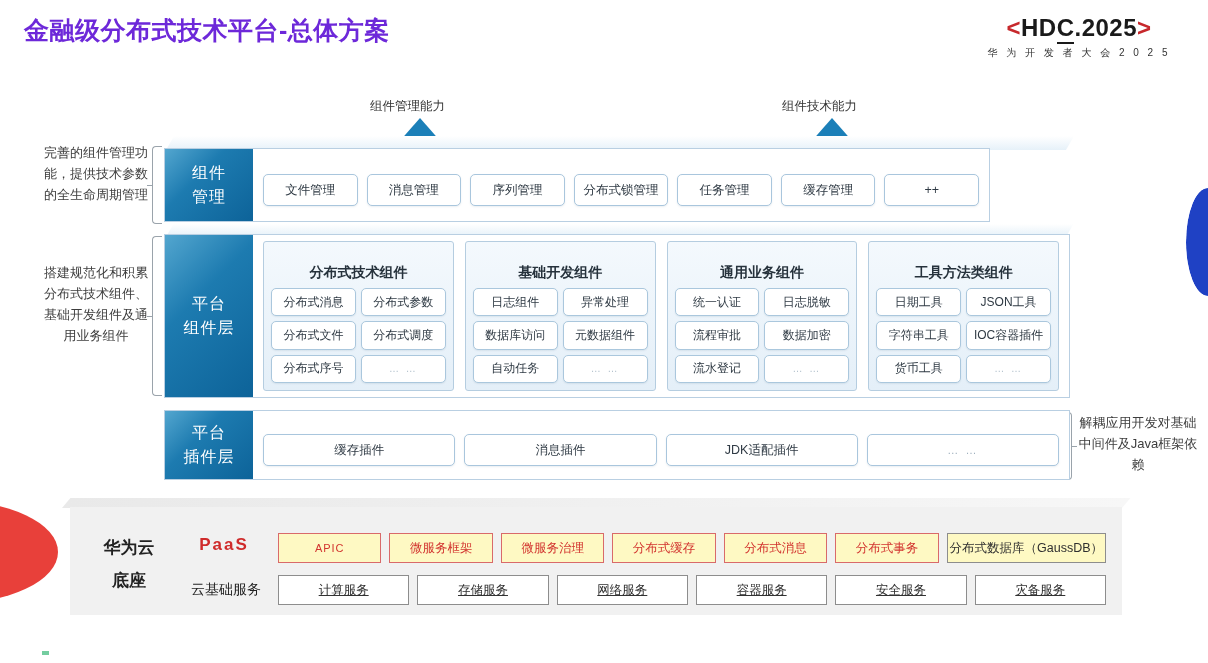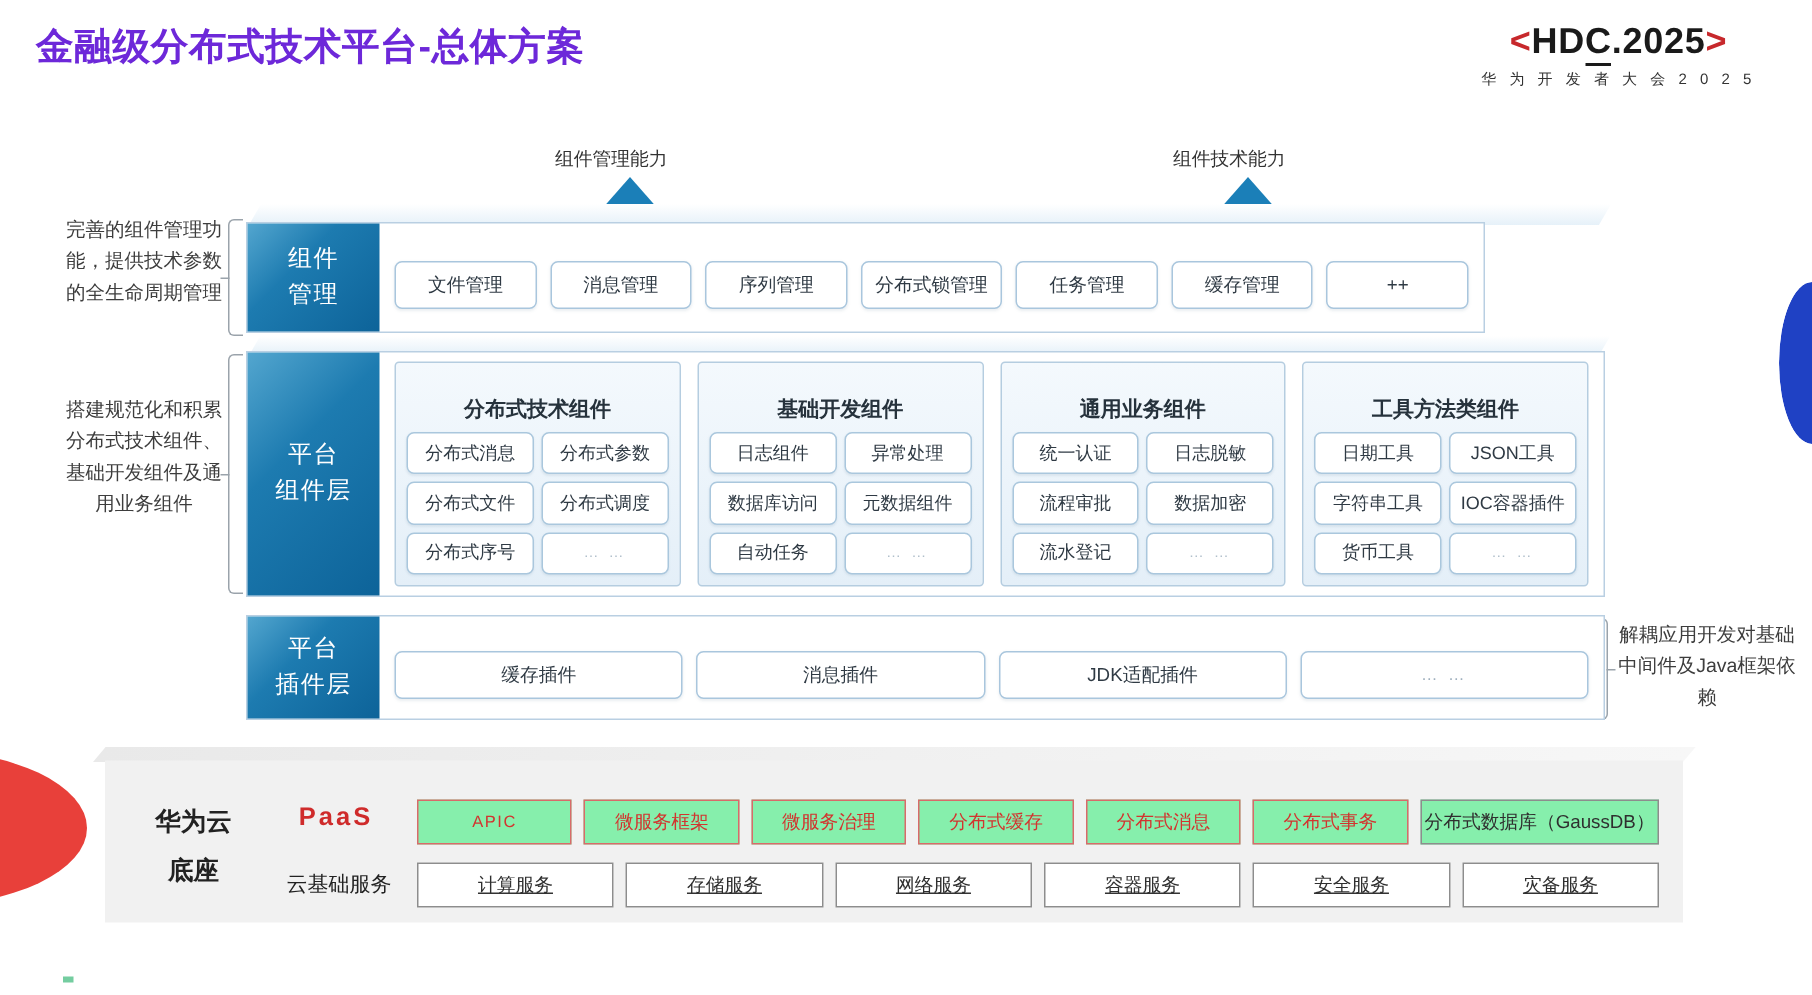--- a/index.html
+++ b/index.html
@@ -272,21 +272,21 @@
     display: flex;
     gap: 8px;
     height: 30px;
     width: 828px;
   }
   .base-row.r1 { top: 26px; }
   .base-row.r2 { top: 68px; text-decoration: underline; }
   .bchip {
     flex: 1;
     border: 1px solid #d96a6a;
-    background: #86efac;
+    background: #fef9c3;
     color: #d2342f;
     display: flex; align-items: center; justify-content: center;
     font-size: 12.5px;
   }
   .bchip.small { font-size: 11px; letter-spacing: 1px; }
   .bchip.gray { border-color: #8d8d8d; color: #2f2f2f; flex: 1.55; }
   .bchip2 {
     flex: 1;
     border: 1px solid #8d8d8d;
     background: #ffffff;

